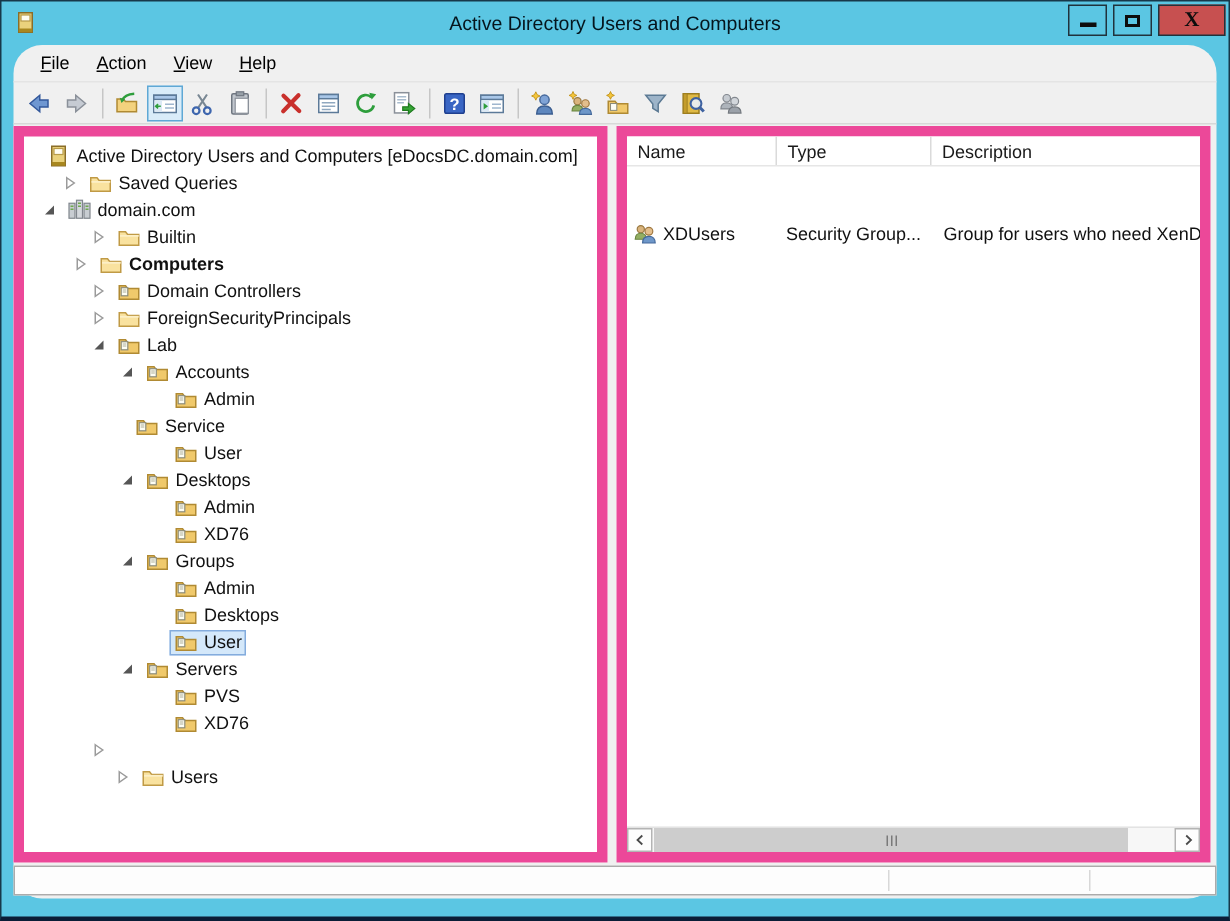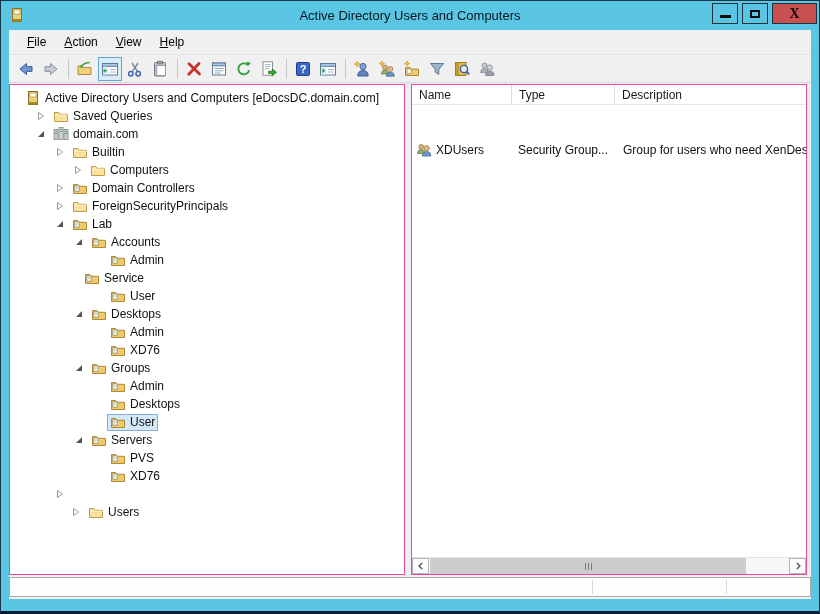--- a/index.html
+++ b/index.html
@@ -16,30 +16,30 @@
   .title-icon{position:absolute;left:8px;top:6px;width:16px;height:16px;}
   .title-text{text-align:center;line-height:29px;font-size:13px;color:#05151d;}
   .controls{position:absolute;top:2px;right:2px;display:flex;gap:4px;}
   .ctl{height:21px;border:1px solid #20323C;display:flex;align-items:center;justify-content:center;}
   .ctl-min,.ctl-max{width:26px;background:transparent;}
   .ctl-close{width:45px;background:#C75050;}
   .g-min{width:11px;height:3px;background:#0d0d0d;margin-top:6px;}
   .g-max{width:10px;height:8px;border:2px solid #0d0d0d;}
   .g-close{font-family:"Liberation Serif",serif;font-weight:bold;font-size:14px;line-height:1;color:#0d0d0d;}
   
-  .client{position:absolute;left:8px;right:8px;top:29px;bottom:12px;background:#F0F0F0;}
+  .client{position:absolute;left:8px;right:8px;top:29px;bottom:12px;background:#F0F0F0;border-radius:19px;}
   .menubar{height:25px;display:flex;align-items:center;padding-left:9px;border-bottom:1px solid #E4E4E4;}
   .menu-item{padding:3px 9px;cursor:default;}
   .toolbar{height:28px;display:flex;align-items:center;padding-left:5px;border-bottom:1px solid #D8D8D8;}
   .tb-btn{width:24px;height:24px;display:flex;align-items:center;justify-content:center;border:1px solid transparent;margin-right:1px;flex:none;}
   .tb-btn.active{background:#D9ECF9;border-color:#5FA8D5;}
   .tb-sep{width:1px;height:20px;background:#C6C6C6;margin:0 4px;flex:none;}
   
   .main{position:absolute;top:54px;left:0;right:0;bottom:24px;}
-  .pane{position:absolute;top:0;bottom:0;width:396px;background:#FFF;border:1px solid #ec4899;}
+  .pane{position:absolute;top:0;bottom:0;width:396px;background:#FFF;border:7px solid #ec4899;}
   .pane-left{left:0;}
   .pane-right{left:402px;}
   .splitter{position:absolute;top:0;bottom:0;left:396px;width:6px;}
   
   .tree{padding-top:4px;height:100%;overflow:hidden;}
   .tree-row{height:18px;display:flex;align-items:center;white-space:nowrap;}
   .twisty{width:18px;height:18px;flex:none;display:flex;align-items:center;justify-content:center;}
   .node{display:flex;align-items:center;height:17px;padding:0 2px;border:1px solid transparent;}
   .node.selected{background:#D4E8FA;border-color:#84ACDD;}
   .tico{width:16px;height:16px;margin-right:4px;flex:none;display:flex;}
@@ -289,21 +289,21 @@
               <span class="node">
                 <span class="tico">
                   <svg width="16" height="16" viewBox="0 0 16 16">
                     <path d="M1.5 13.5 V4.5 h4.2 l1.4 1.8 h7.4 v7.2 Z" fill="#F9E29F" stroke="#C09A45"></path>
                     <path d="M2 7.2 h12.5" stroke="#FCEFC6" stroke-width="1.2"></path>
                   </svg>
                 </span>
                 <span class="tlabel">Saved Queries</span>
               </span>
             </div>
-            <div class="tree-row" style="padding-left: 22px;">
+            <div class="tree-row" style="padding-left: 8px;">
               <span class="twisty">
                 <svg width="10" height="10" viewBox="0 0 10 10">
                   <path d="M8 2 L8 8 L2 8 Z" fill="#565656"></path>
                 </svg>
               </span>
               <span class="node">
                 <span class="tico">
                   <svg width="16" height="16" viewBox="0 0 16 16">
                     <rect x="1" y="3.5" width="4" height="10" fill="#C8CDD2" stroke="#80868D" stroke-width="0.8"></rect>
                     <rect x="6" y="1.5" width="4" height="12" fill="#D4D8DC" stroke="#80868D" stroke-width="0.8"></rect>
@@ -323,21 +323,21 @@
               <span class="node">
                 <span class="tico">
                   <svg width="16" height="16" viewBox="0 0 16 16">
                     <path d="M1.5 13.5 V4.5 h4.2 l1.4 1.8 h7.4 v7.2 Z" fill="#F9E29F" stroke="#C09A45"></path>
                     <path d="M2 7.2 h12.5" stroke="#FCEFC6" stroke-width="1.2"></path>
                   </svg>
                 </span>
                 <span class="tlabel">Builtin</span>
               </span>
             </div>
-            <div class="tree-row" style="padding-left: 59px;">
+            <div class="tree-row" style="padding-left: 29px; font-weight: bold;">
               <span class="twisty">
                 <svg width="10" height="10" viewBox="0 0 10 10">
                   <path d="M2.5 1.5 L7.5 5 L2.5 8.5 Z" fill="#FFFFFF" stroke="#9B9B9B"></path>
                 </svg>
               </span>
               <span class="node">
                 <span class="tico">
                   <svg width="16" height="16" viewBox="0 0 16 16">
                     <path d="M1.5 13.5 V4.5 h4.2 l1.4 1.8 h7.4 v7.2 Z" fill="#F9E29F" stroke="#C09A45"></path>
                     <path d="M2 7.2 h12.5" stroke="#FCEFC6" stroke-width="1.2"></path>

